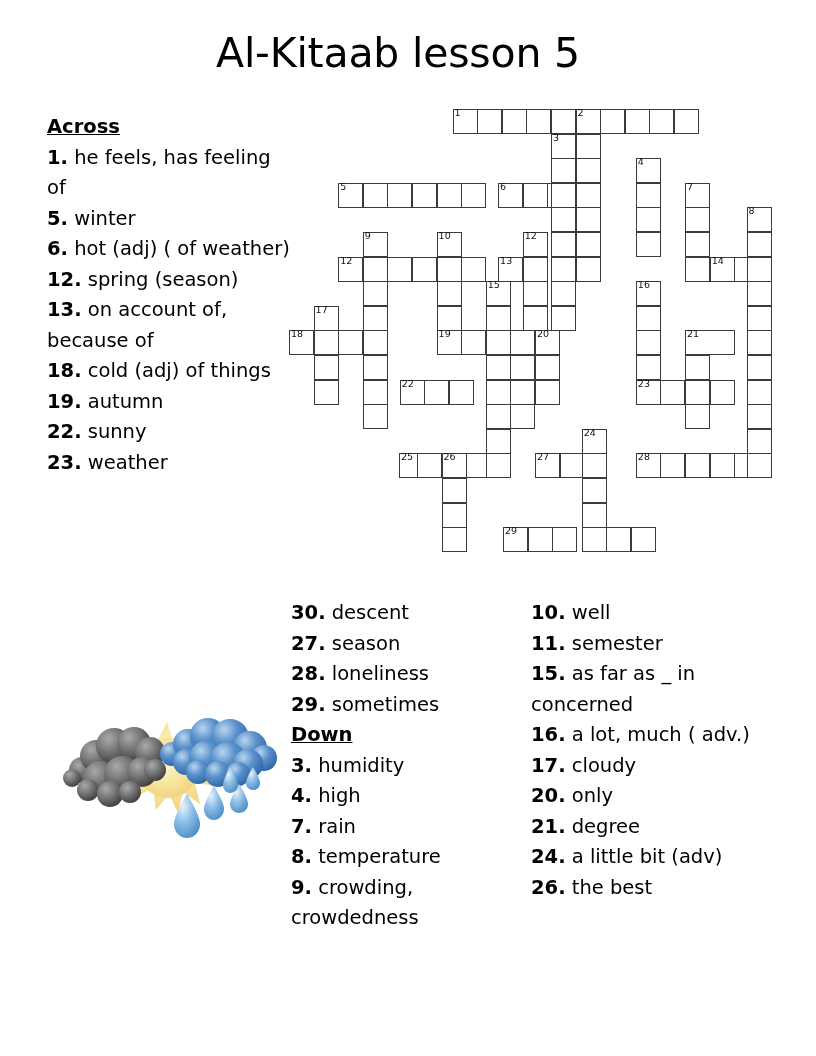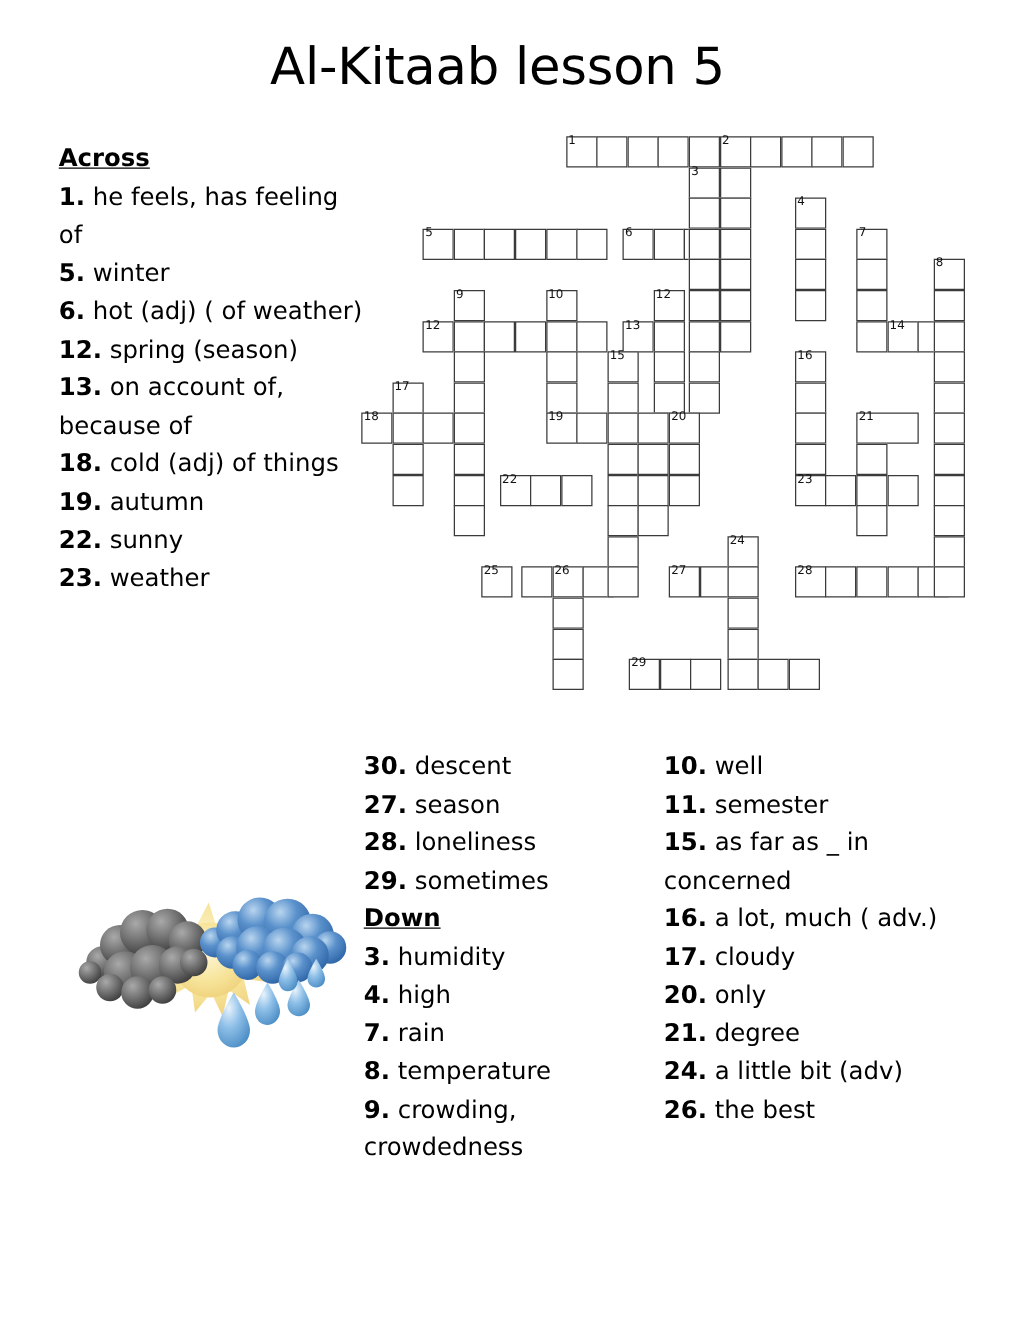--- a/index.html
+++ b/index.html
@@ -238,21 +238,21 @@
     <div class="cell" style="left: 73.8px; top: 295.2px; border-color: rgb(59, 59, 59);"></div>
     <div class="cell" style="left: 196.8px; top: 295.2px; border-color: rgb(59, 59, 59);"></div>
     <div class="cell" style="left: 221.4px; top: 295.2px; border-color: rgb(59, 59, 59);"></div>
     <div class="cell" style="left: 396.06px; top: 295.2px; border-color: rgb(59, 59, 59);"></div>
     <div class="cell" style="left: 457.56px; top: 295.2px; border-color: rgb(59, 59, 59);"></div>
     <div class="cell" style="left: 196.8px; top: 319.8px; border-color: rgb(59, 59, 59);"></div>
     <div class="cell" style="left: 292.74px; top: 319.8px; border-color: rgb(59, 59, 59);">
       <span class="cnum">24</span>
     </div>
     <div class="cell" style="left: 457.56px; top: 319.8px; border-color: rgb(59, 59, 59);"></div>
-    <div class="cell" style="left: 96px; top: 344.4px; border-color: rgb(59, 59, 59);">
+    <div class="cell" style="left: 110px; top: 344.4px; border-color: rgb(59, 59, 59);">
       <span class="cnum">25</span>
     </div>
     <div class="cell" style="left: 127.92px; top: 344.4px; border-color: rgb(59, 59, 59);"></div>
     <div class="cell" style="left: 152.52px; top: 344.4px; border-color: rgb(59, 59, 59);">
       <span class="cnum">26</span>
     </div>
     <div class="cell" style="left: 177.12px; top: 344.4px; border-color: rgb(59, 59, 59);"></div>
     <div class="cell" style="left: 196.8px; top: 344.4px; border-color: rgb(59, 59, 59);"></div>
     <div class="cell" style="left: 246px; top: 344.4px; border-color: rgb(59, 59, 59);">
       <span class="cnum">27</span>

